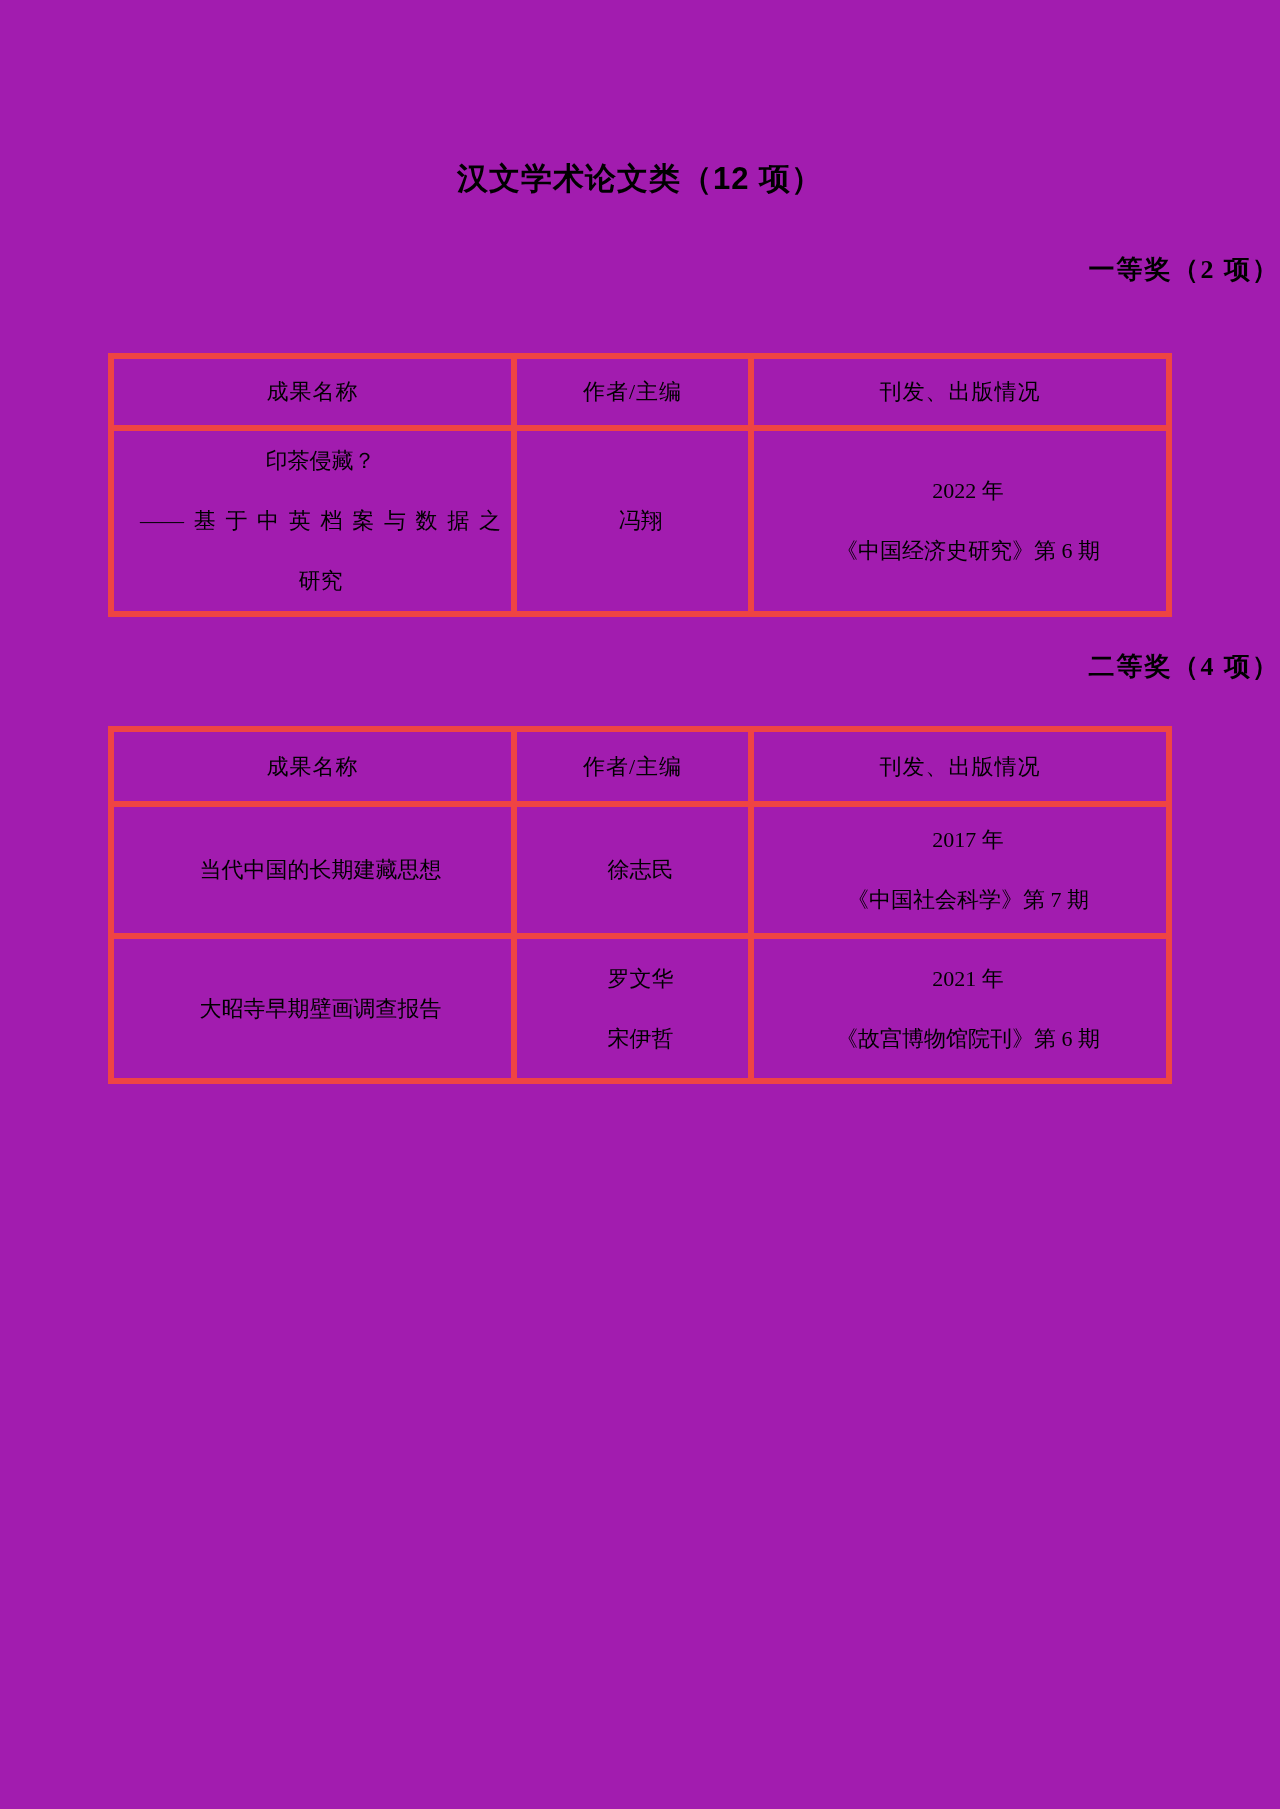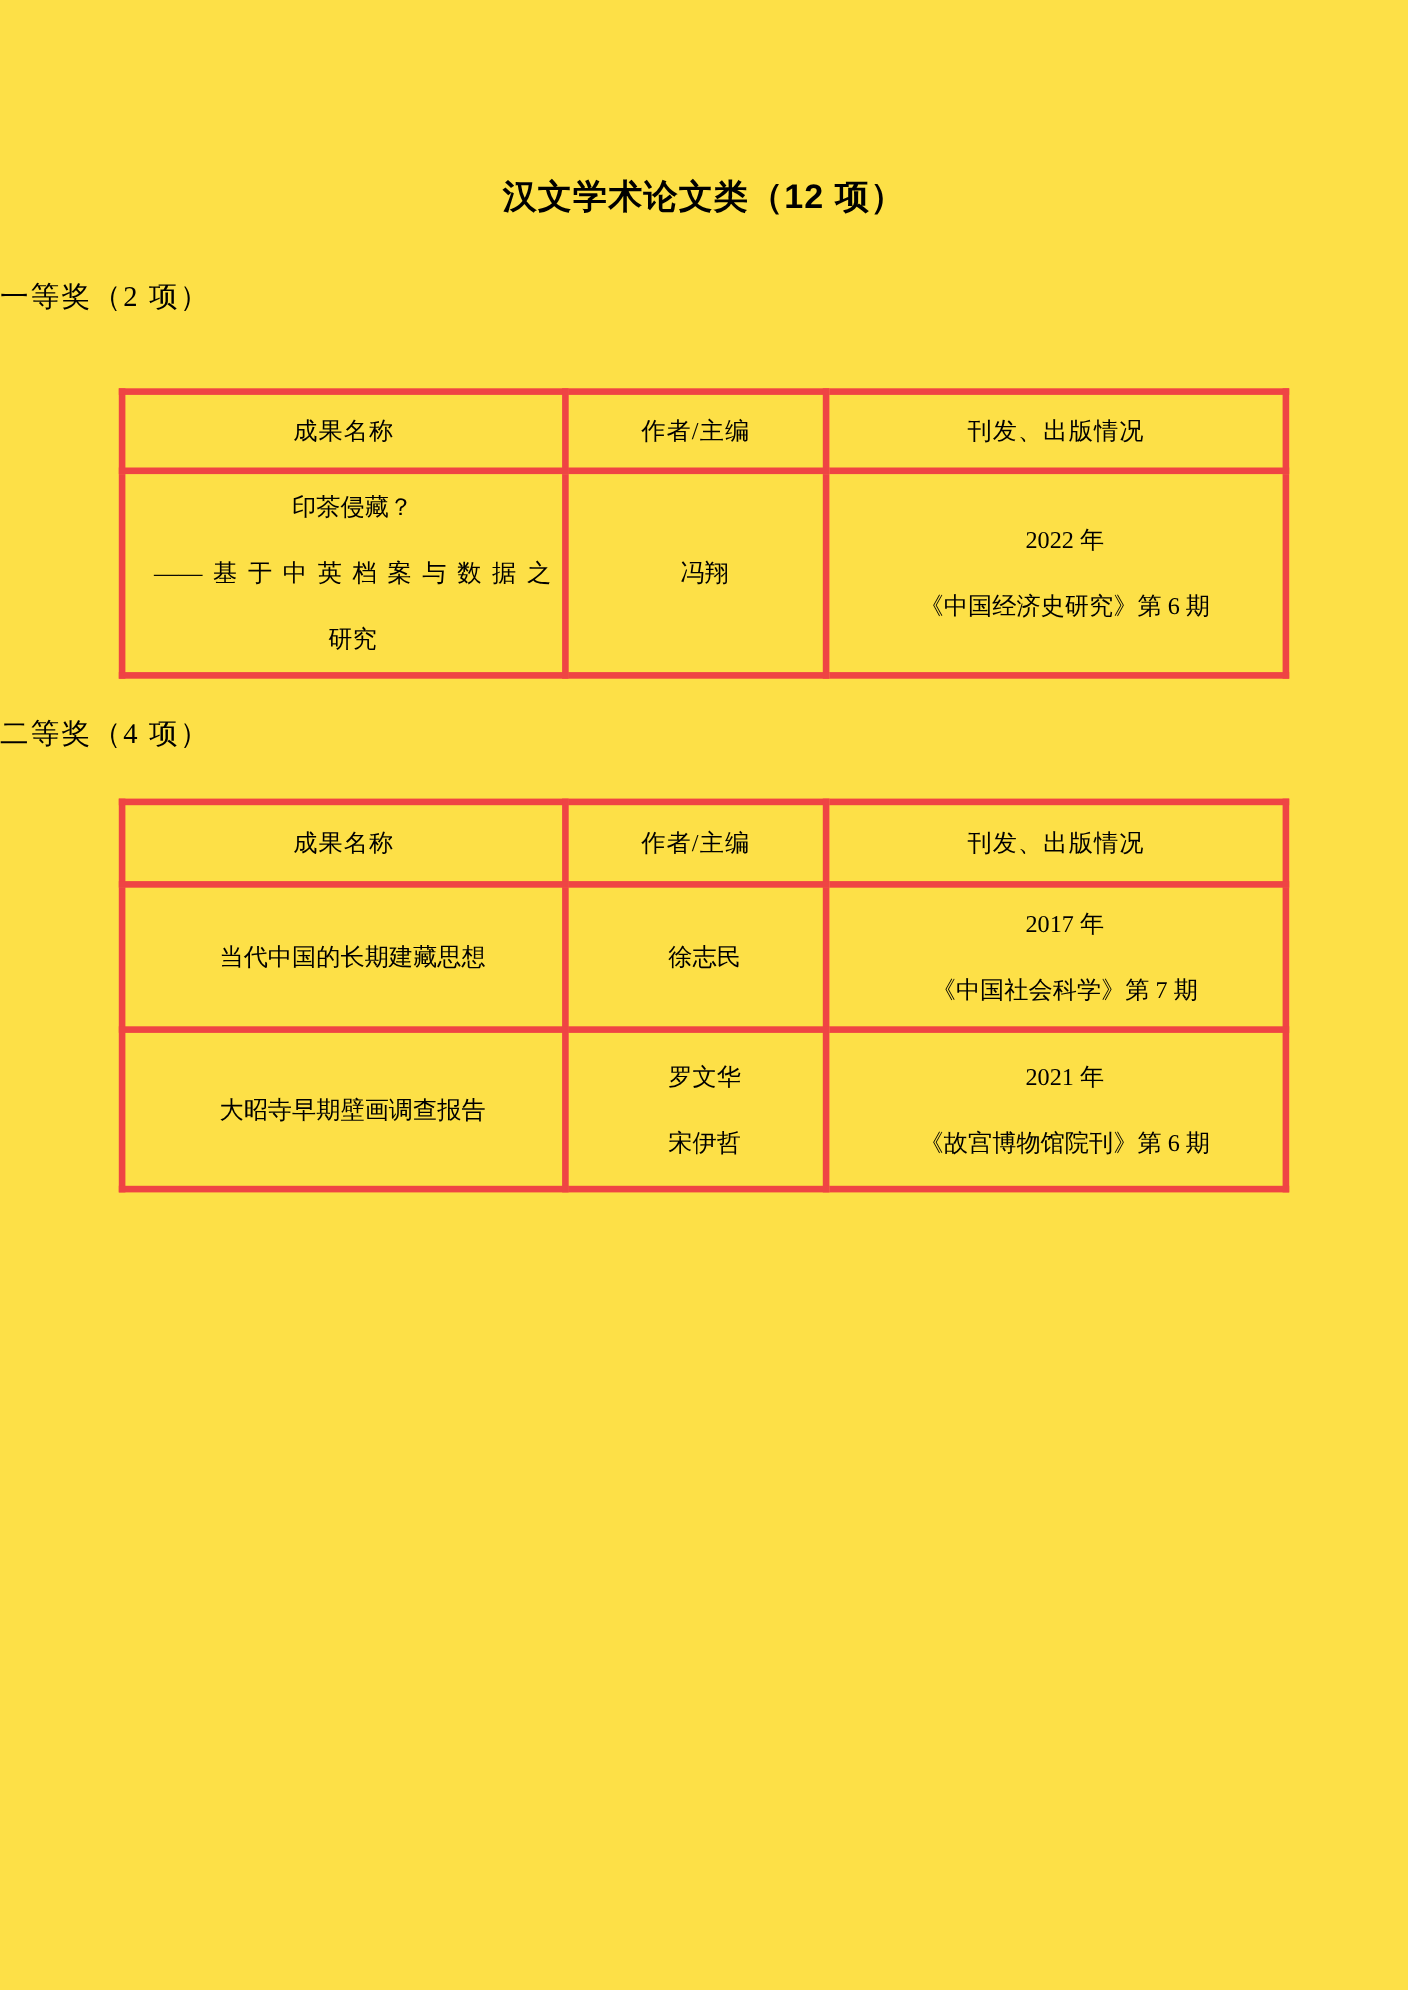--- a/index.html
+++ b/index.html
@@ -1,39 +1,39 @@
 <!DOCTYPE html>
 <html><head>
 <meta charset="utf-8">
 <style>
   html,body{margin:0;padding:0;background:#ffffff;}
   .page{
     position:relative;
     width:1280px;
     height:1809px;
-    background:#fde047;
+    background:#a21caf;
     box-sizing:border-box;
     padding-top:158px;
     color:#000000;
     font-family:"Liberation Serif","DejaVu Serif",serif;
     overflow:hidden;
   }
   .doc-title{
     margin:0;
     text-align:center;
     font-family:"Liberation Sans","DejaVu Sans",sans-serif;
     font-weight:700;
     font-size:31px;
     line-height:42px;
     letter-spacing:1px;
   }
   .section-heading{
-    margin:52px 14px 0 0;
-    text-align:left;
-    font-weight:400;
+    margin:52px 0 0 0;
+    text-align:right;
+    font-weight:700;
     font-size:26px;
     line-height:35px;
     letter-spacing:2px;
   }
   .section-heading.second{
     margin-top:32px;
   }
   table.awards-table{
     margin:66px 0 0 108px;
     width:1058px;

